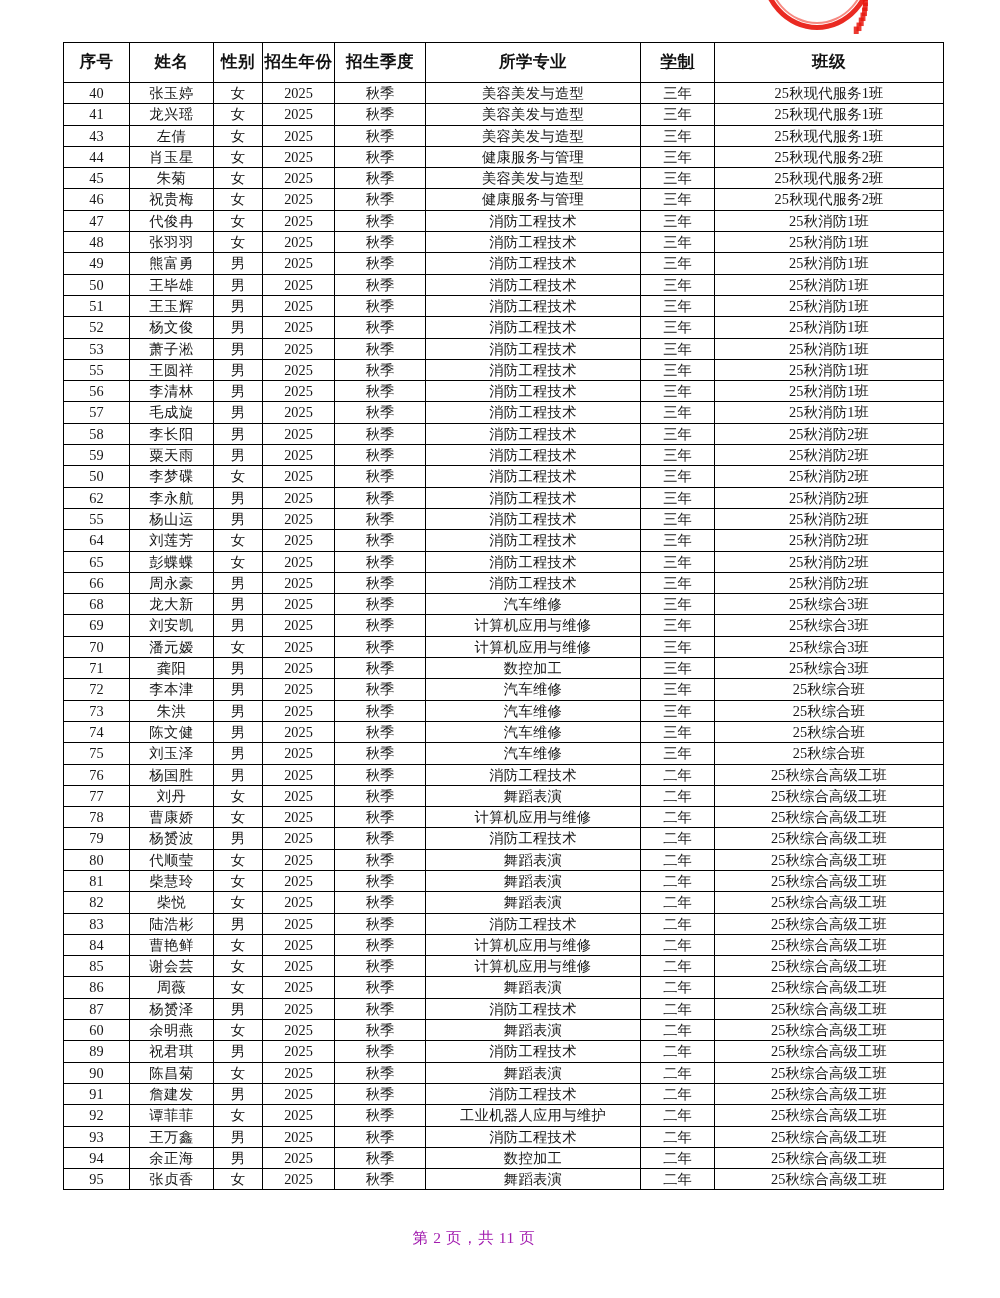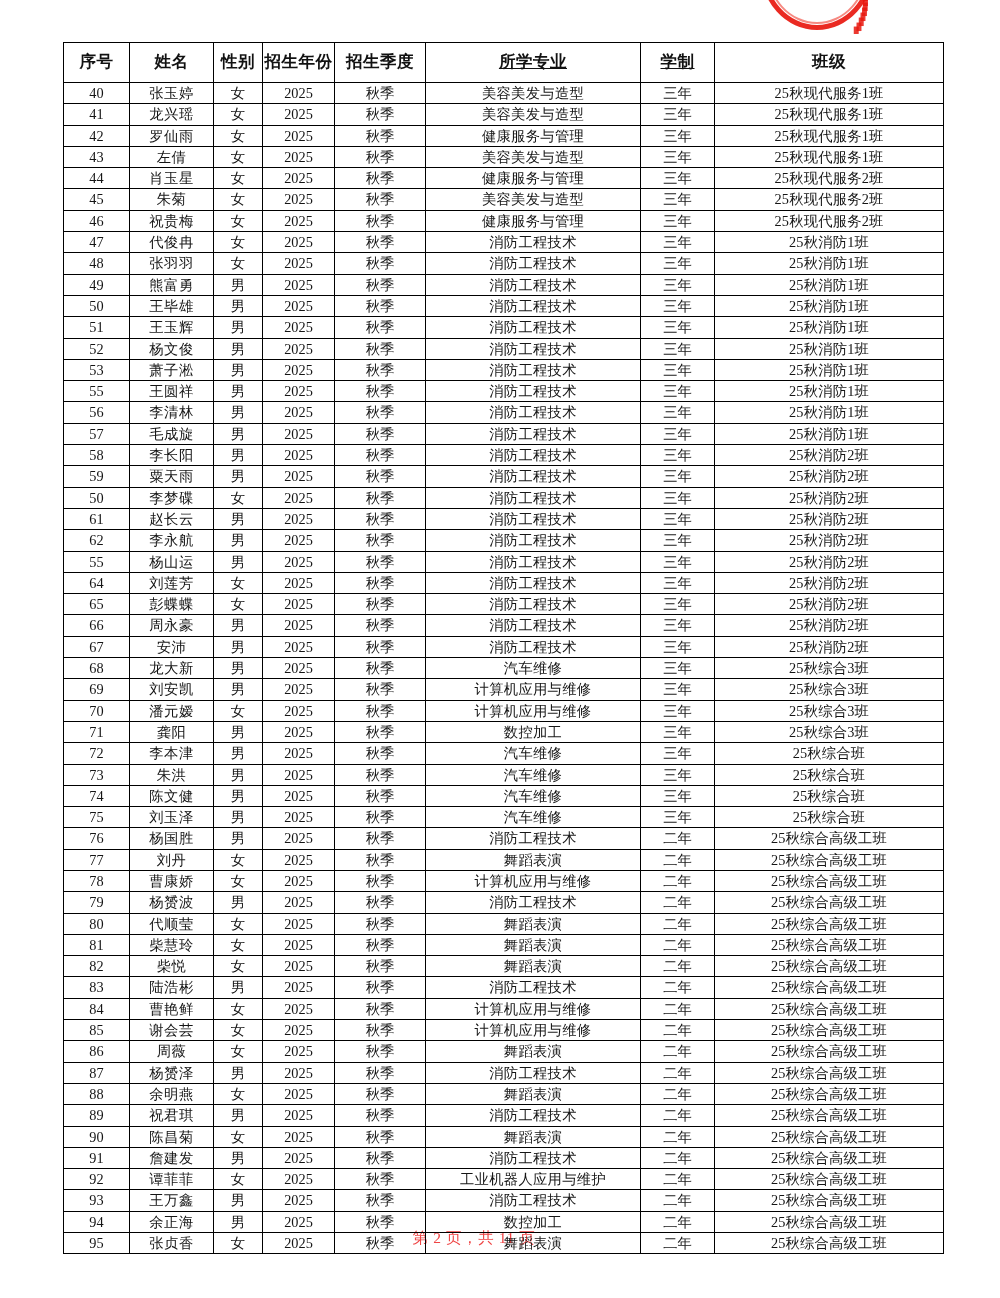--- a/index.html
+++ b/index.html
@@ -110,36 +110,36 @@
   td.c-season { width: 90px; }
   td.c-major  { width: 214px; letter-spacing: 0.3px; }
   td.c-dur  { width: 73px; }
   td.c-class { width: 228px; letter-spacing: 0.2px; }
 
   th.h-num  { width: 65px; }
   th.h-name { width: 83px; }
   th.h-sex  { width: 48px; }
   th.h-year { width: 71px; }
   th.h-season { width: 90px; }
-  th.h-major  { width: 214px; text-decoration: underline; }
+  th.h-major  { width: 214px; }
   th.h-dur  { width: 73px; text-decoration: underline; }
   th.h-class { width: 228px; }
 
   
   td.c-num, td.c-year { font-family: "Liberation Serif", serif; }
 
   #footer {
     position: absolute;
     left: 0;
     top: 1228px;
     width: 948px;
     text-align: center;
     font-size: 15.5px;
     font-family: "Liberation Serif", serif;
-    color: #ef4444;
+    color: #a21caf;
     letter-spacing: 0.6px;
   }
 </style>
 </head>
 <body>
 
 <div id="page">
 
   <div id="seal-wrap">
     <div id="seal-arc"></div>
@@ -184,30 +184,20 @@
           <td class="c-num">41</td>
           <td class="c-name">龙兴瑶</td>
           <td class="c-sex">女</td>
           <td class="c-year">2025</td>
           <td class="c-season">秋季</td>
           <td class="c-major">美容美发与造型</td>
           <td class="c-dur">三年</td>
           <td class="c-class">25秋现代服务1班</td>
         </tr>
         <tr>
-          <td class="c-num">42</td>
-          <td class="c-name">罗仙雨</td>
-          <td class="c-sex">女</td>
-          <td class="c-year">2025</td>
-          <td class="c-season">秋季</td>
-          <td class="c-major">健康服务与管理</td>
-          <td class="c-dur">三年</td>
-          <td class="c-class">25秋现代服务1班</td>
-        </tr>
-        <tr>
           <td class="c-num">43</td>
           <td class="c-name">左倩</td>
           <td class="c-sex">女</td>
           <td class="c-year">2025</td>
           <td class="c-season">秋季</td>
           <td class="c-major">美容美发与造型</td>
           <td class="c-dur">三年</td>
           <td class="c-class">25秋现代服务1班</td>
         </tr>
         <tr>
@@ -364,30 +354,20 @@
           <td class="c-num">50</td>
           <td class="c-name">李梦碟</td>
           <td class="c-sex">女</td>
           <td class="c-year">2025</td>
           <td class="c-season">秋季</td>
           <td class="c-major">消防工程技术</td>
           <td class="c-dur">三年</td>
           <td class="c-class">25秋消防2班</td>
         </tr>
         <tr>
-          <td class="c-num">61</td>
-          <td class="c-name">赵长云</td>
-          <td class="c-sex">男</td>
-          <td class="c-year">2025</td>
-          <td class="c-season">秋季</td>
-          <td class="c-major">消防工程技术</td>
-          <td class="c-dur">三年</td>
-          <td class="c-class">25秋消防2班</td>
-        </tr>
-        <tr>
           <td class="c-num">62</td>
           <td class="c-name">李永航</td>
           <td class="c-sex">男</td>
           <td class="c-year">2025</td>
           <td class="c-season">秋季</td>
           <td class="c-major">消防工程技术</td>
           <td class="c-dur">三年</td>
           <td class="c-class">25秋消防2班</td>
         </tr>
         <tr>
@@ -424,30 +404,20 @@
           <td class="c-num">66</td>
           <td class="c-name">周永豪</td>
           <td class="c-sex">男</td>
           <td class="c-year">2025</td>
           <td class="c-season">秋季</td>
           <td class="c-major">消防工程技术</td>
           <td class="c-dur">三年</td>
           <td class="c-class">25秋消防2班</td>
         </tr>
         <tr>
-          <td class="c-num">67</td>
-          <td class="c-name">安沛</td>
-          <td class="c-sex">男</td>
-          <td class="c-year">2025</td>
-          <td class="c-season">秋季</td>
-          <td class="c-major">消防工程技术</td>
-          <td class="c-dur">三年</td>
-          <td class="c-class">25秋消防2班</td>
-        </tr>
-        <tr>
           <td class="c-num">68</td>
           <td class="c-name">龙大新</td>
           <td class="c-sex">男</td>
           <td class="c-year">2025</td>
           <td class="c-season">秋季</td>
           <td class="c-major">汽车维修</td>
           <td class="c-dur">三年</td>
           <td class="c-class">25秋综合3班</td>
         </tr>
         <tr>
@@ -634,21 +604,21 @@
           <td class="c-num">87</td>
           <td class="c-name">杨赟泽</td>
           <td class="c-sex">男</td>
           <td class="c-year">2025</td>
           <td class="c-season">秋季</td>
           <td class="c-major">消防工程技术</td>
           <td class="c-dur">二年</td>
           <td class="c-class">25秋综合高级工班</td>
         </tr>
         <tr>
-          <td class="c-num">88</td>
+          <td class="c-num">60</td>
           <td class="c-name">余明燕</td>
           <td class="c-sex">女</td>
           <td class="c-year">2025</td>
           <td class="c-season">秋季</td>
           <td class="c-major">舞蹈表演</td>
           <td class="c-dur">二年</td>
           <td class="c-class">25秋综合高级工班</td>
         </tr>
         <tr>
           <td class="c-num">89</td>

